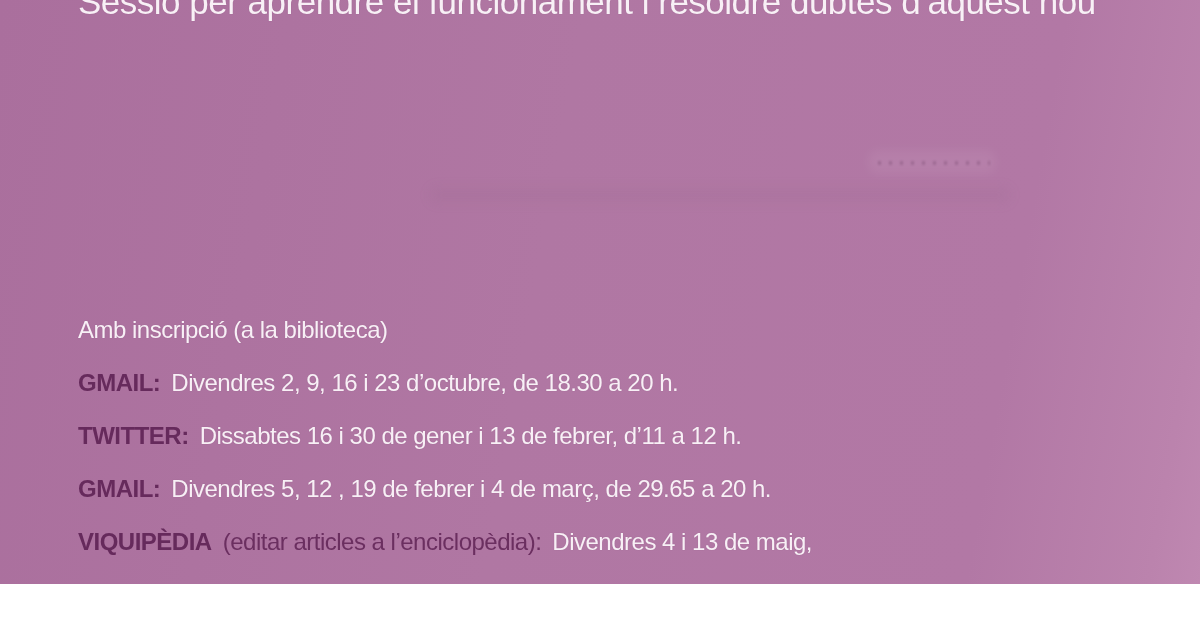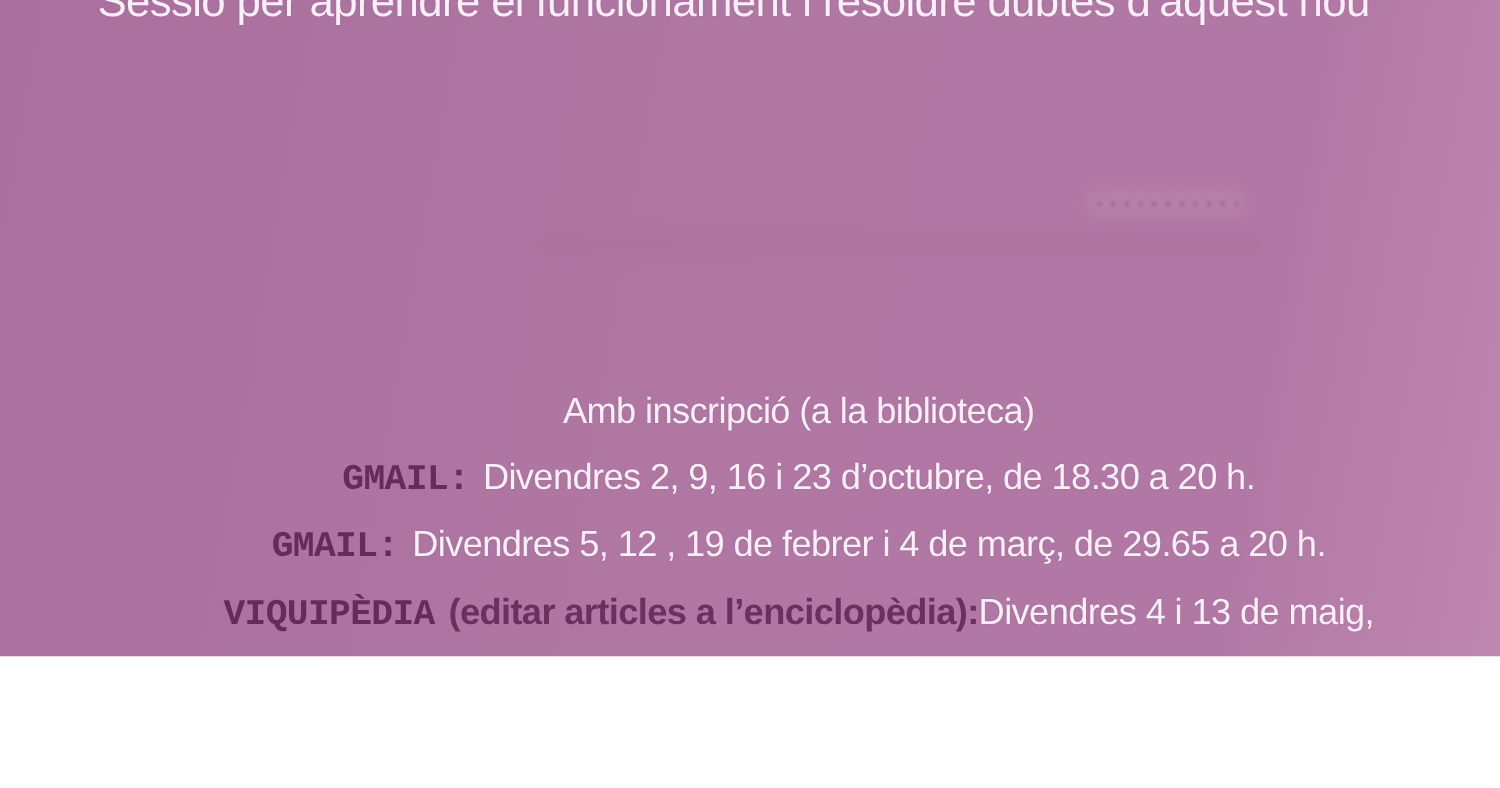--- a/index.html
+++ b/index.html
@@ -8,21 +8,21 @@
   }
   body {
     width: 1200px;
     height: 630px;
     overflow: hidden;
     font-family: "Liberation Sans", sans-serif;
   }
   .poster {
     position: relative;
     width: 1200px;
-    height: 525px;
+    height: 584px;
     overflow: hidden;
     background: linear-gradient(100deg,
       #aa6f9d 0%,
       #b077a3 45%,
       #b278a5 82%,
       #bb83ad 96%,
       #bf88b1 100%);
   }
   .textline {
     white-space: nowrap;
@@ -37,37 +37,36 @@
     line-height: 54px;
     font-weight: 500;
     color: #f8f0f6;
     text-shadow: 0 0 1px rgba(120,70,110,0.35);
   }
   .sessions {
     position: absolute;
     left: 78px;
     top: 303px;
     right: 0;
-    font-size: 29px;
+    font-size: 24px;
     line-height: 53px;
     font-weight: 500;
     color: #f8f0f6;
     text-shadow: 0 0 1px rgba(120,70,110,0.35);
-    text-align: center;
   }
   .wk-label {
     color: #662a5c;
     font-weight: bold;
     margin-right: 11px;
     text-shadow: none;
-    font-family: Liberation Mono, monospace;
   }
   .wk-note {
     color: #6b2f60;
-    font-weight: bold;
+    font-weight: normal;
+    margin-right: 11px;
     text-shadow: none;
   }
   .wk-detail {
     color: #f8f0f6;
   }
   
   .smudge-a {
     position: absolute;
     left: 868px;
     top: 150px;
@@ -114,20 +113,23 @@
   <div class="smudge-b"></div>
 
   <div class="sessions">
     <div class="textline">Amb inscripció (a la biblioteca)</div>
 
     <div class="textline">
       <span class="wk-label autohide">GMAIL:</span><span class="wk-detail">Divendres 2, 9, 16 i 23 d’octubre, de 18.30 a 20 h.</span>
     </div>
 
 
+    <div class="textline">
+      <span class="wk-label autohide">TWITTER:</span><span class="wk-detail">Dissabtes 16 i 30 de gener i 13 de febrer, d’11 a 12 h.</span>
+    </div>
 
     <div class="textline">
       <span class="wk-label autohide">GMAIL:</span><span class="wk-detail">Divendres 5, 12 , 19 de febrer i 4 de març, de 29.65 a 20 h.</span>
     </div>
 
     <div class="textline">
       <span class="wk-label autohide">VIQUIPÈDIA</span><span class="wk-note autohide">(editar articles a l’enciclopèdia):</span><span class="wk-detail">Divendres 4 i 13 de maig,</span>
     </div>
   </div>
 

